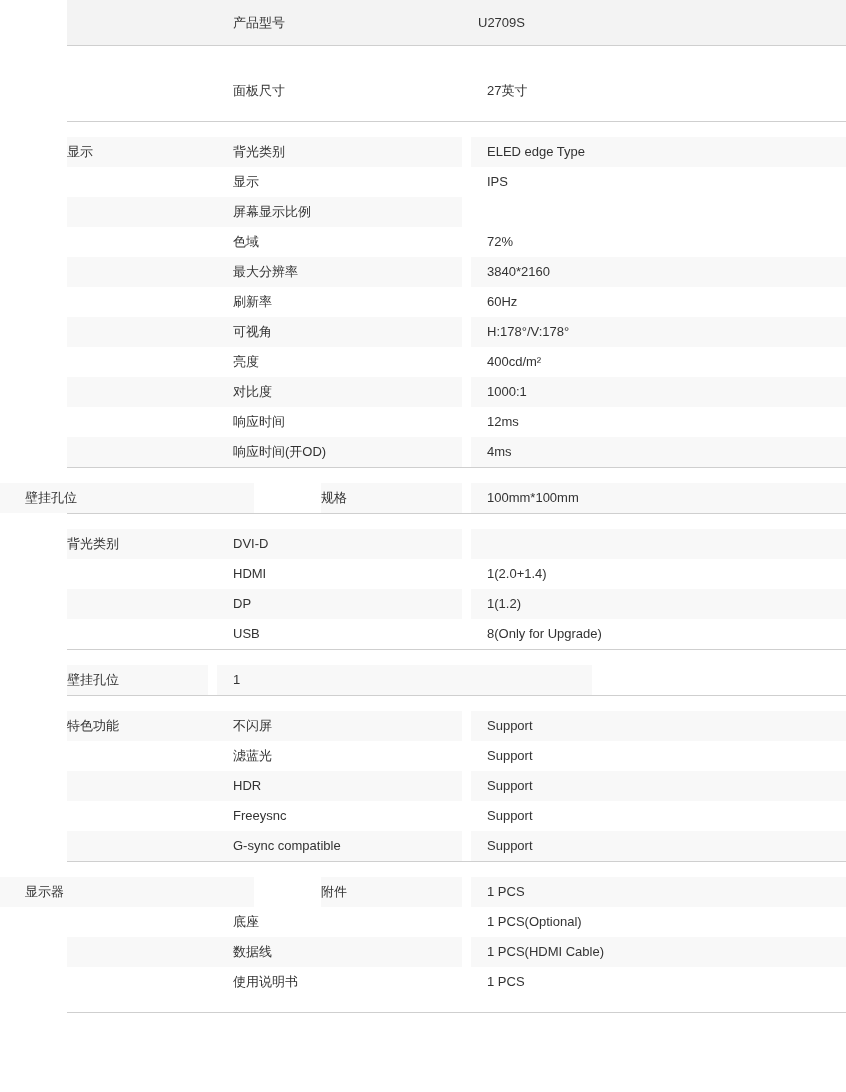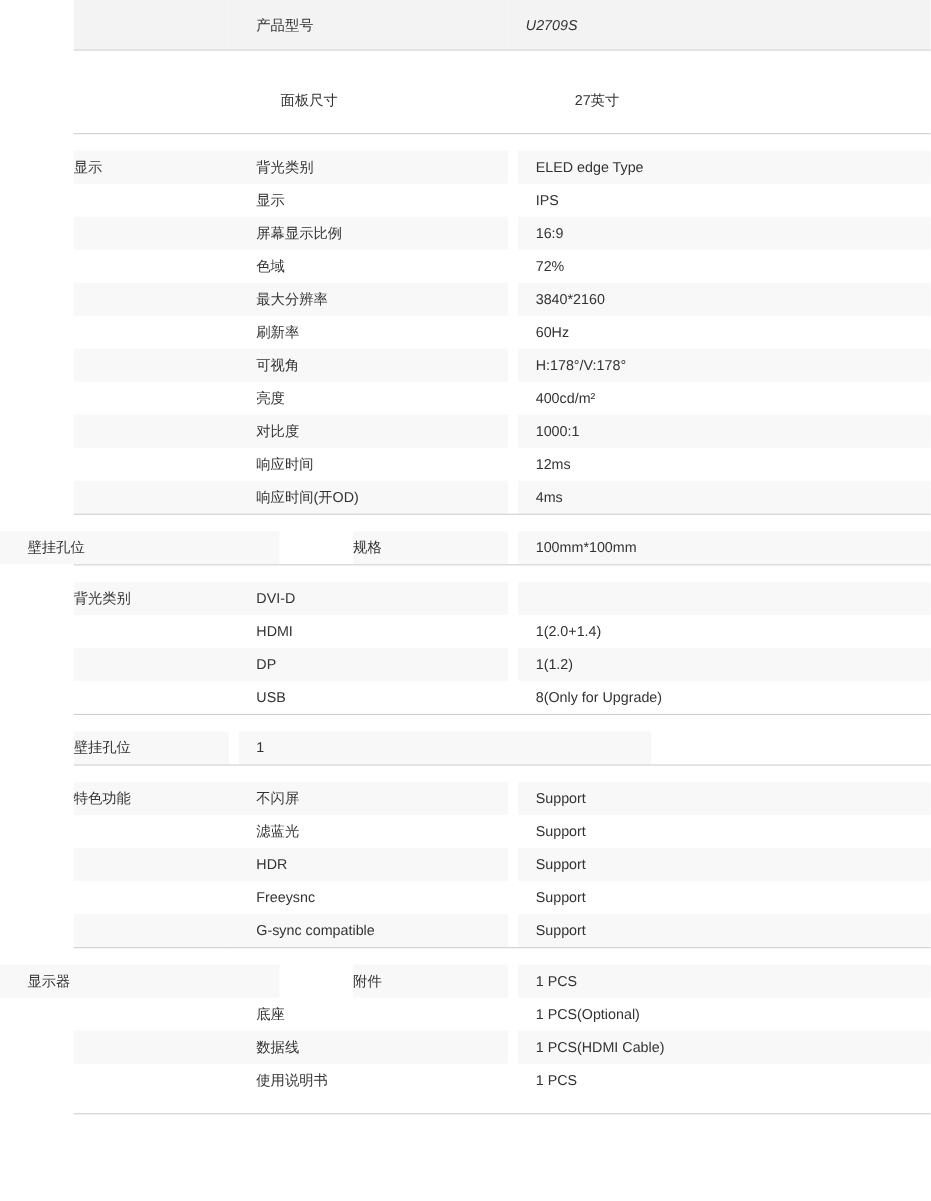--- a/index.html
+++ b/index.html
@@ -88,28 +88,28 @@
   }
 
   
   .spec-row.banner .cell-cat,
   .spec-row.banner .cell-name,
   .spec-row.banner .cell-val {
     background: #f3f3f3;
   }
   .spec-row.banner { height: 45px; }
   .spec-row.banner .cell { height: 45px; line-height: 45px; align-items: center; }
-  .spec-row.banner .cell-val { margin-left: 0px; width: 384px; font-style: italic; }
+  .spec-row.banner .cell-val { margin-left: 0px; width: 384px; }
 
   .spec-row.plainrow .cell-cat,
   .spec-row.plainrow .cell-name,
   .spec-row.plainrow .cell-val {
     background: transparent;
   }
-  .spec-row.plainrow { height: 60px; gap: 36px; }
+  .spec-row.plainrow { height: 60px; }
   .spec-row.plainrow .cell { height: 60px; line-height: 60px; }
 
   .celltext {
     display: inline-block;
   }
 
   .tail-divider {
     height: 1px;
     background: #cfcfcf;
     margin-left: 67px;
@@ -179,23 +179,20 @@
             <span class="celltext">IPS</span>
           </div>
         </div>
         <div class="spec-row shaded">
           <div class="cell cell-cat">
             <span class="celltext"></span>
           </div>
           <div class="cell cell-name">
             <span class="celltext">屏幕显示比例</span>
           </div>
-          <div class="cell cell-val">
-            <span class="celltext">16:9</span>
-          </div>
         </div>
         <div class="spec-row">
           <div class="cell cell-cat">
             <span class="celltext"></span>
           </div>
           <div class="cell cell-name">
             <span class="celltext">色域</span>
           </div>
           <div class="cell cell-val">
             <span class="celltext">72%</span>

